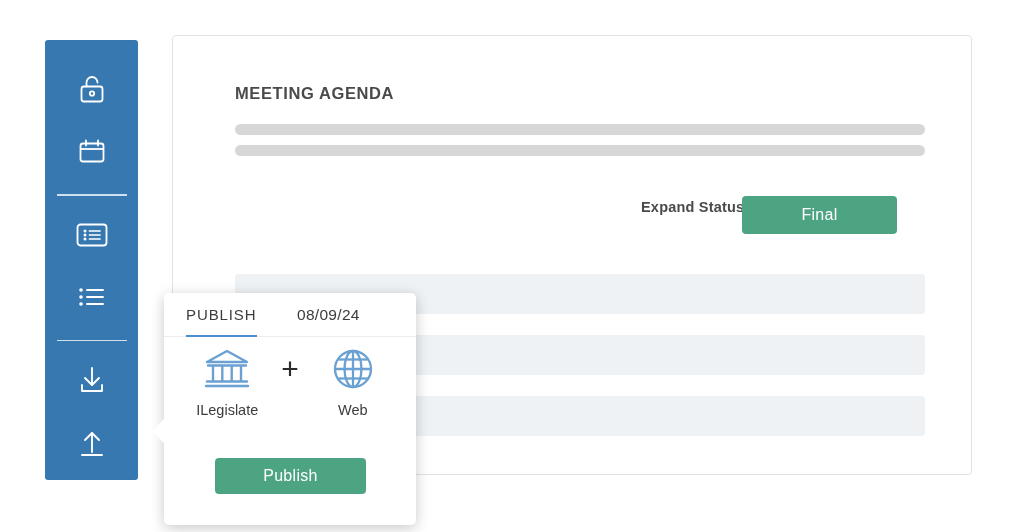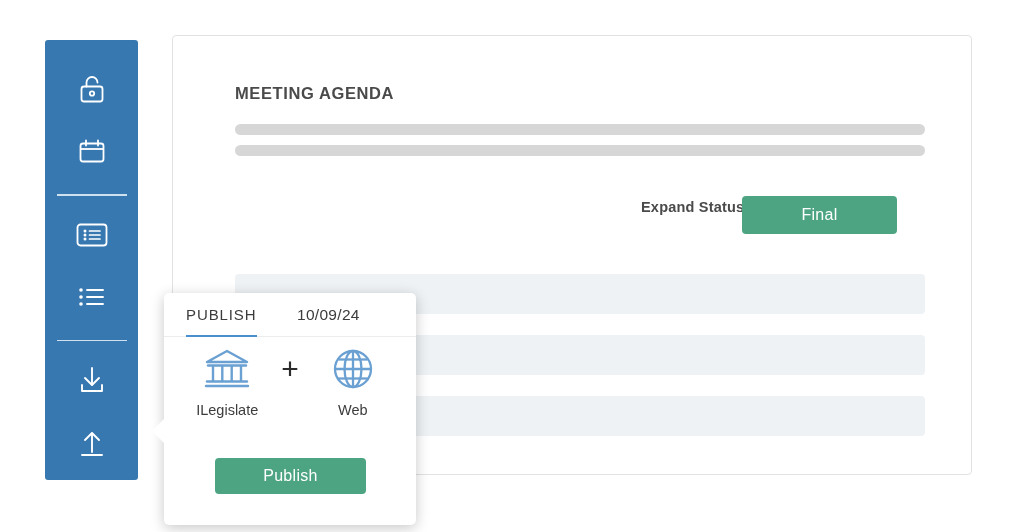--- a/index.html
+++ b/index.html
@@ -347,21 +347,21 @@
     </div>
 
   </div>
 
   <div id="publish-popup">
 
     <div id="popup-arrow"></div>
 
     <div id="popup-header">
       <div id="popup-tab-publish">PUBLISH</div>
-      <div id="popup-date">10/09/24</div>
+      <div id="popup-date">08/09/24</div>
     </div>
 
     <div id="popup-targets">
 
       <div class="target">
         <span class="glyph">
           <svg viewBox="0 0 48 44" width="48" height="44" fill="none">
             <path d="M4 15 L24 4 L44 15 Z" stroke="#6aa0d2" stroke-width="2.4" stroke-linejoin="round"></path>
             <path d="M5 18.5 H43" stroke="#6aa0d2" stroke-width="2.4" stroke-linecap="round"></path>
             <path d="M10 19 V34" stroke="#6aa0d2" stroke-width="2.4"></path>

